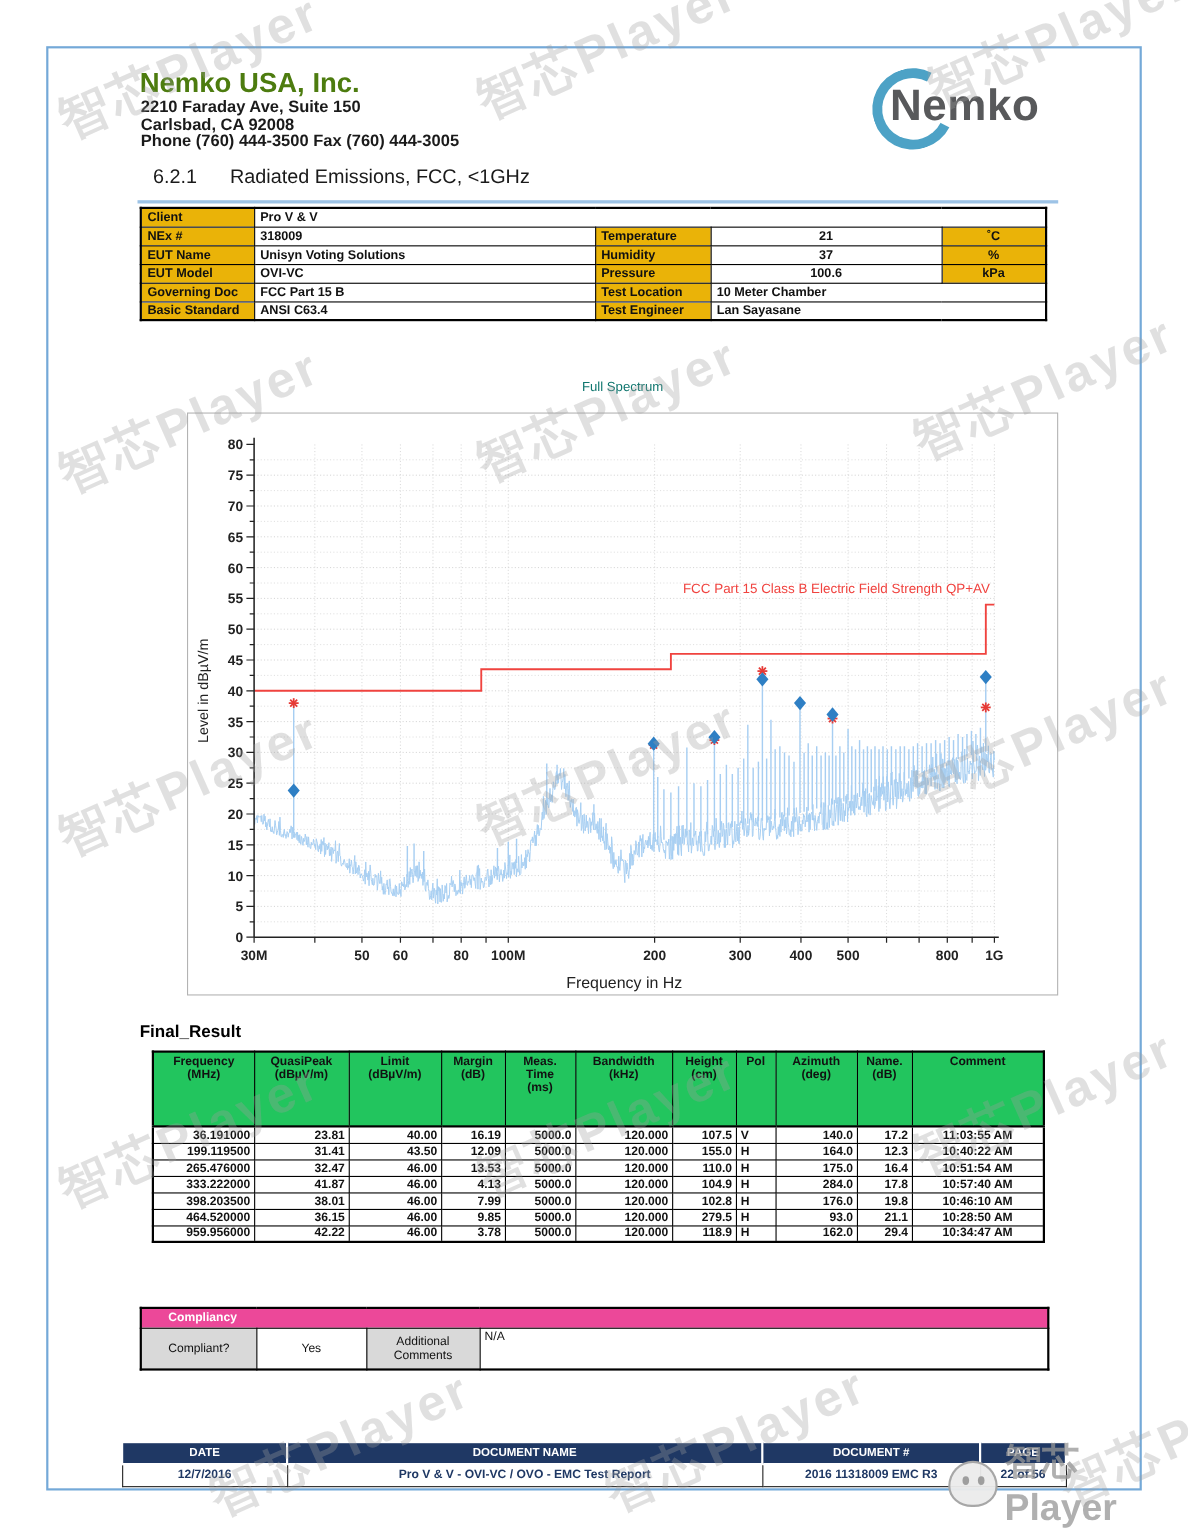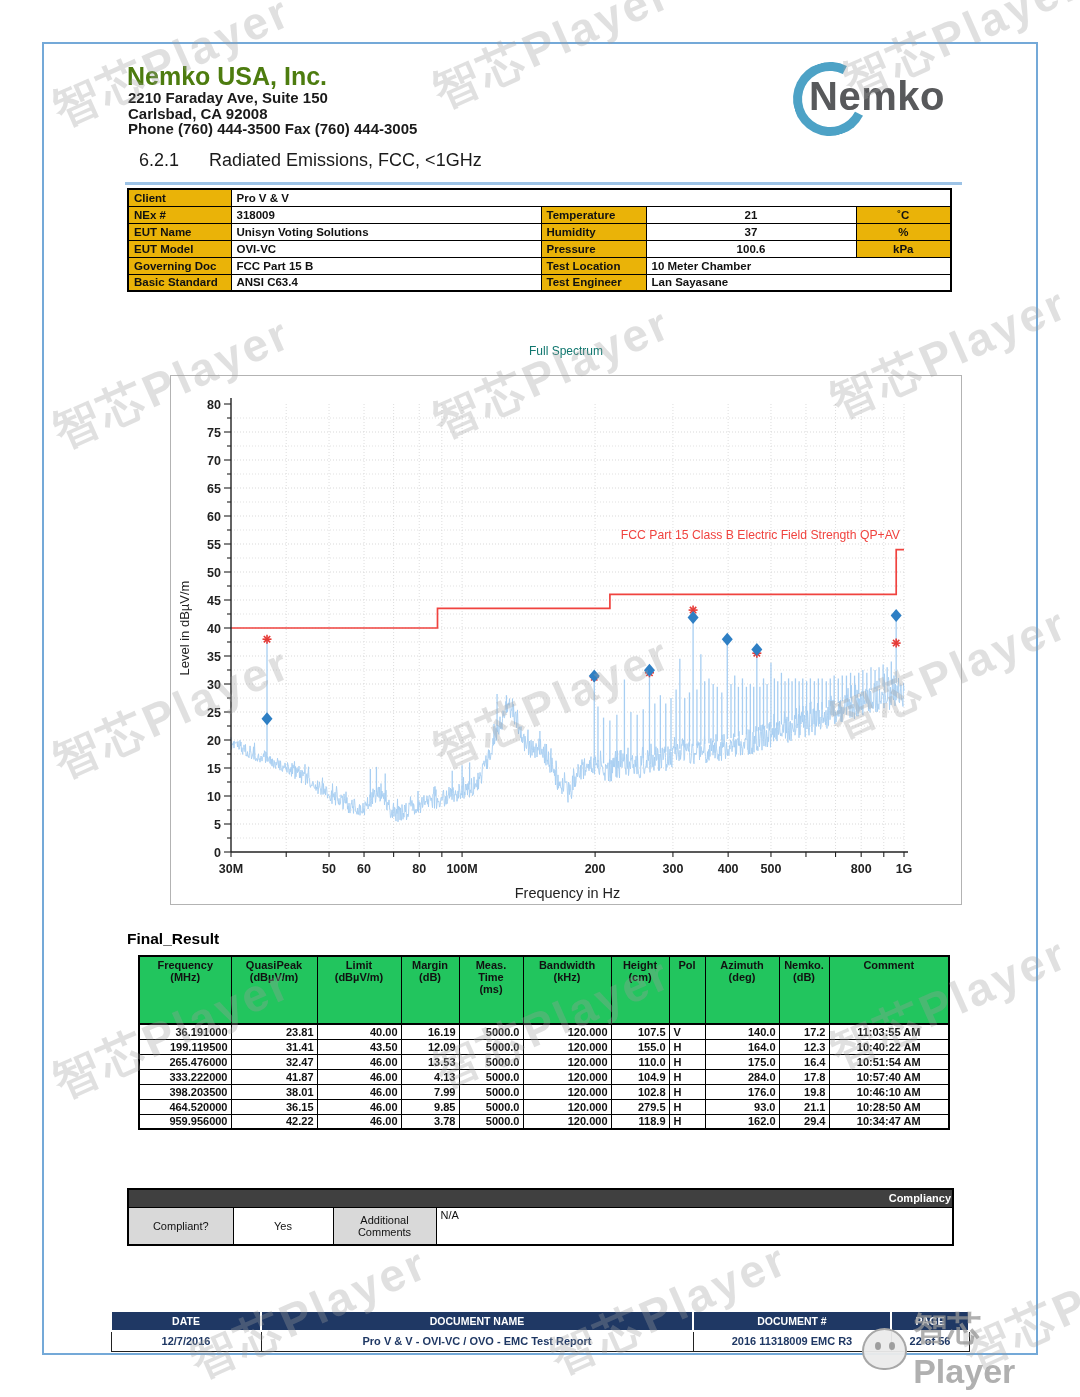--- a/index.html
+++ b/index.html
@@ -35,21 +35,21 @@
   .result-table { position:absolute; left:138px; top:955px; width:810px; border-collapse:collapse; table-layout:fixed; font-size:11px; font-weight:bold; border:2px solid #000; }
   .result-table th { background:#22c55e; border:1px solid #000; border-bottom:2px solid #000; vertical-align:top; padding:2px 1px 1px; white-space:pre-line; text-align:center; height:68px; font-size:11px; }
   .result-table td { border:1px solid #000; height:15px; padding:0 3px; white-space:nowrap; overflow:hidden; }
   .result-table td.num { text-align:right; }
   .result-table td.pol { text-align:left; padding-left:4px; }
   .result-table td.comment { text-align:center; }
 
   
   .compliancy-table { position:absolute; left:127px; top:1188px; width:825px; border-collapse:collapse; table-layout:fixed; font-size:11px; border:2px solid #000; }
   .compliancy-table td { border:1px solid #000; }
-  .compliancy-header { background:#404040; color:#fff; font-weight:bold; text-align:right; height:18px;padding-left:24px; }
+  .compliancy-header { background:#ec4899; color:#fff; font-weight:bold; text-align:left; height:18px;padding-left:24px; }
   .compliancy-table td.grey { background:#D9D9D9; text-align:center; white-space:pre-line; }
   .compliancy-table td.mid { text-align:center; }
   .compliancy-table td.na { vertical-align:top; padding:1px 4px; height:38px; }
 
   
   .footer-table { position:absolute; left:110px; top:1310px; width:858px; border-collapse:collapse; table-layout:fixed; font-size:11px; font-weight:bold; text-align:center; }
   .footer-table th { background:#1F3864; color:#fff; height:20px; border:2px solid #fff; font-size:10.5px; }
   .footer-table td { color:#1F3864; border:1px solid #222; height:20px; white-space:nowrap; overflow:hidden; }
 
   
@@ -409,21 +409,21 @@
           <th>Meas.
 Time
 (ms)</th>
           <th>Bandwidth
 (kHz)</th>
           <th>Height
 (cm)</th>
           <th>Pol</th>
           <th>Azimuth
 (deg)</th>
-          <th>Nemko.
+          <th>Name.
 (dB)</th>
           <th>Comment</th>
         </tr>
       </thead>
     <tbody id="result-body">
         <tr>
           <td class="num">36.191000</td>
           <td class="num">23.81</td>
           <td class="num">40.00</td>
           <td class="num">16.19</td>

